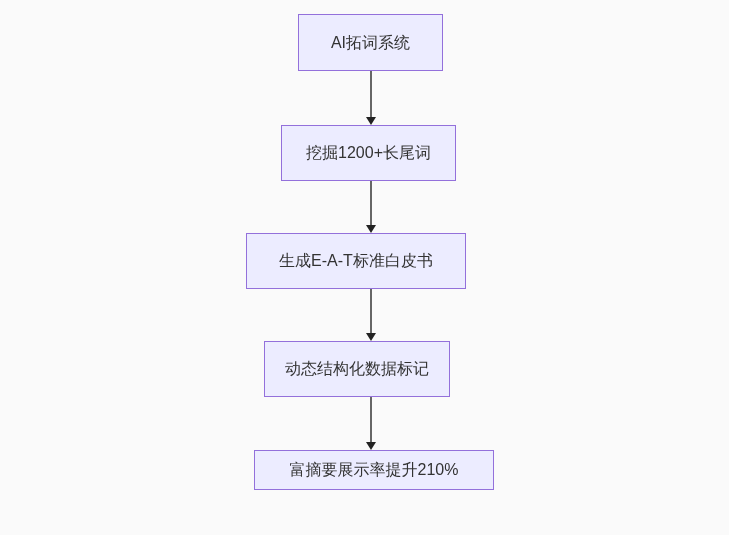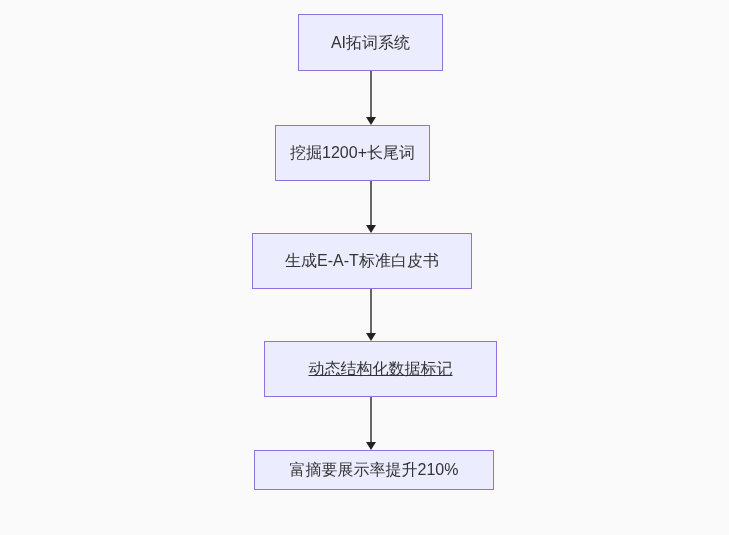--- a/index.html
+++ b/index.html
@@ -64,39 +64,39 @@
 
   <div class="node" style="left:298px; top:14px; width:145px; height:57px;">
     <span>AI拓词系统</span>
   </div>
 
   <div class="edge" style="left:365px; top:71px; height:54px;">
     <div class="edge-line"></div>
     <div class="edge-head"></div>
   </div>
 
-  <div class="node" style="left:275px; top:125px; width:155px; height:56px;">
+  <div class="node" style="left:281px; top:125px; width:175px; height:56px;">
     <span>挖掘1200+长尾词</span>
   </div>
 
   <div class="edge" style="left:365px; top:181px; height:52px;">
     <div class="edge-line"></div>
     <div class="edge-head"></div>
   </div>
 
-  <div class="node" style="left:252px; top:233px; width:220px; height:56px;">
+  <div class="node" style="left:246px; top:233px; width:220px; height:56px;">
     <span>生成E-A-T标准白皮书</span>
   </div>
 
   <div class="edge" style="left:365px; top:289px; height:52px;">
     <div class="edge-line"></div>
     <div class="edge-head"></div>
   </div>
 
-  <div class="node" style="left:264px; top:341px; width:233px; height:56px;text-decoration:underline;">
+  <div class="node" style="left:264px; top:341px; width:186px; height:56px;">
     <span>动态结构化数据标记</span>
   </div>
 
   <div class="edge" style="left:365px; top:397px; height:53px;">
     <div class="edge-line"></div>
     <div class="edge-head"></div>
   </div>
 
   <div class="node" style="left:254px; top:450px; width:240px; height:40px;">
     <span>富摘要展示率提升210%</span>

